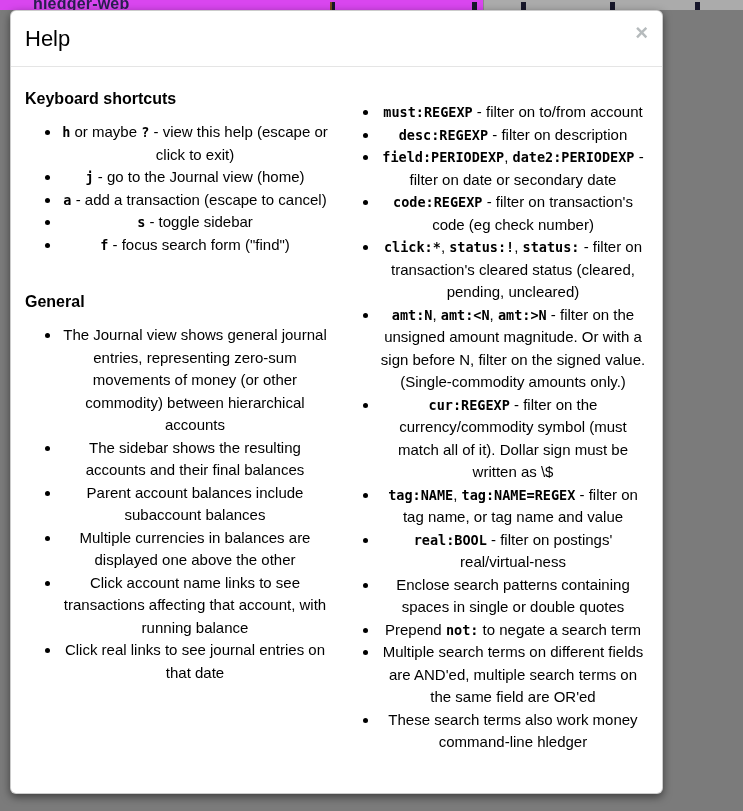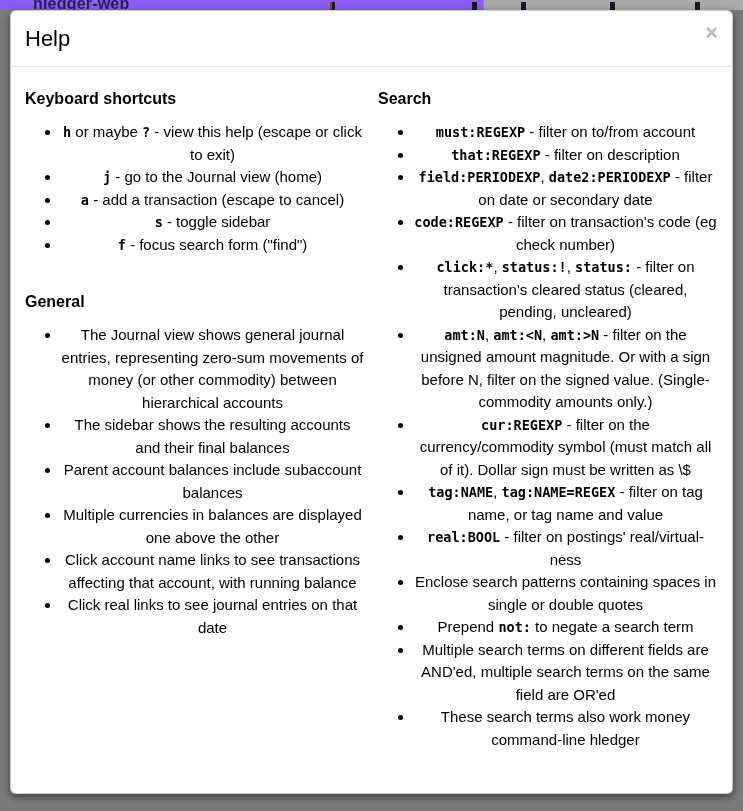--- a/index.html
+++ b/index.html
@@ -9,21 +9,21 @@
     overflow: hidden;
     background: #7b7b7b;
     font-family: "Liberation Sans", sans-serif;
     color: #0a0a0a;
   }
 
   
   .page-behind {
     position: absolute; top: 0; left: 0;
     width: 743px; height: 10px;
-    background: #8b5cf6;
+    background: #d946ef;
     overflow: hidden;
   }
   .page-behind .main-area {
     position: absolute; top: 0; left: 483px; right: 0; bottom: 0;
     background: #ababab;
   }
   .page-behind .vdivider {
     position: absolute; top: 0; left: 483px; width: 1px; height: 10px;
     background: #8b8b8b;
   }
@@ -35,21 +35,21 @@
   }
   .stub {
     position: absolute; top: 2px; width: 5px; height: 8px;
     background: #17172b;
   }
   .stub.tinted { border-left: 2px solid #7a4a1a; }
 
   
   .modal {
     position: absolute; left: 10px; top: 10px;
-    width: 723px; height: 784px;
+    width: 653px; height: 784px;
     background: #ffffff;
     border: 1px solid rgba(0,0,0,0.2);
     border-radius: 6px;
     box-shadow: 0 3px 9px rgba(0,0,0,0.5);
     overflow: hidden;
   }
   .modal-header {
     position: relative;
     padding: 14px 15px 13px 14px;
     border-bottom: 1px solid #e5e5e5;
@@ -145,24 +145,23 @@
             <li>Parent account balances include subaccount balances</li>
             <li>Multiple currencies in balances are displayed one above the other</li>
             <li>Click account name links to see transactions affecting that account, with running balance</li>
             <li>Click real links to see journal entries on that date</li>
           </ul>
       </div>
     </div>
 
     <div class="col">
       <div class="section">
-        <h5 class="section-heading">Search</h5>
         <ul class="help-list">
             <li><code>must:REGEXP</code> - filter on to/from account</li>
-            <li><code>that:REGEXP</code> - filter on description</li>
+            <li><code>desc:REGEXP</code> - filter on description</li>
             <li><code>field:PERIODEXP</code>, <code>date2:PERIODEXP</code> - filter on date or secondary date</li>
             <li><code>code:REGEXP</code> - filter on transaction's code (eg check number)</li>
             <li><code>click:*</code>, <code>status:!</code>, <code>status:</code> - filter on transaction's cleared status (cleared, pending, uncleared)</li>
             <li><code>amt:N</code>, <code>amt:&lt;N</code>, <code>amt:&gt;N</code> - filter on the unsigned amount magnitude. Or with a sign before N, filter on the signed value. (Single-commodity amounts only.)</li>
             <li><code>cur:REGEXP</code> - filter on the currency/commodity symbol (must match all of it). Dollar sign must be written as \$</li>
             <li><code>tag:NAME</code>, <code>tag:NAME=REGEX</code> - filter on tag name, or tag name and value</li>
             <li><code>real:BOOL</code> - filter on postings' real/virtual-ness</li>
             <li>Enclose search patterns containing spaces in single or double quotes</li>
             <li>Prepend <code>not:</code> to negate a search term</li>
             <li>Multiple search terms on different fields are AND'ed, multiple search terms on the same field are OR'ed</li>

